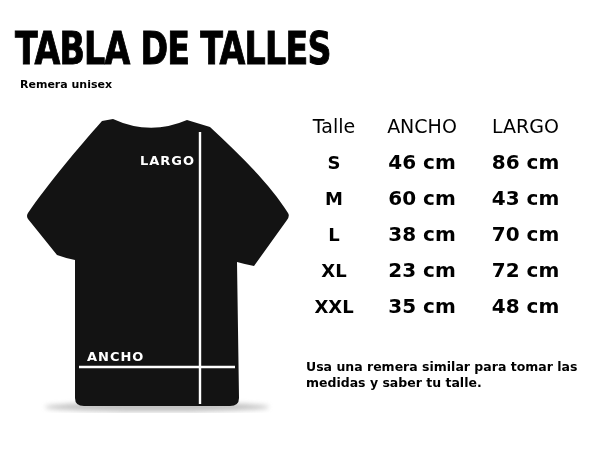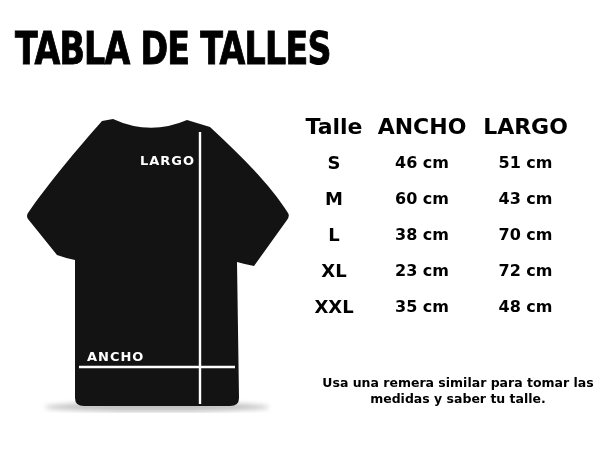--- a/index.html
+++ b/index.html
@@ -1,20 +1,20 @@
 <!DOCTYPE html>
 <html><head>
 <meta charset="utf-8">
 <style>
   html,body{margin:0;padding:0;}
   body{
     width:600px;height:450px;background:#ffffff;overflow:hidden;position:relative;
     font-family:"DejaVu Sans","Liberation Sans",sans-serif;color:#000;
   }
-  .canvas{position:absolute;inset:0;width:600px;height:450px;background:#fff;text-align:center;}
+  .canvas{position:absolute;inset:0;width:600px;height:450px;background:#fff;}
 
   
   .page-title{
     position:absolute;left:15px;top:26px;margin:0;
     font-size:45px;line-height:1;font-weight:bold;letter-spacing:-1px;
     transform:scaleX(0.74);transform-origin:0 0;white-space:nowrap;
     -webkit-text-stroke:1px #000;
   }
   .page-subtitle{
     position:absolute;left:20px;top:78px;font-size:11px;font-weight:bold;
@@ -27,36 +27,37 @@
     font-weight:bold;font-size:13px;letter-spacing:1px;fill:#ffffff;
   }
 
   
   .size-table{
     position:absolute;left:295px;top:108px;width:285px;
     display:grid;grid-template-columns:78px 98px 109px;grid-auto-rows:36px;
     align-items:center;justify-items:center;
   }
   .size-table .row{display:contents;}
-  .col-header{font-size:22px;font-weight:bold;white-space:nowrap;}
+  .col-header{font-size:19px;font-weight:normal;white-space:nowrap;}
   .size-cell{font-size:18px;font-weight:bold;}
-  .value-cell{font-size:16px;font-weight:bold;white-space:nowrap;}
+  .value-cell{font-size:20px;font-weight:bold;white-space:nowrap;}
 
   
   .note{
-    position:absolute;left:306px;top:359px;width:272px;margin:16px;
+    position:absolute;left:306px;top:359px;width:272px;margin:0;
     font-size:12.5px;font-weight:bold;line-height:1.26;
   }
 </style>
 </head>
 <body>
 
 <div class="canvas">
 
   <h1 class="page-title">TABLA DE TALLES</h1>
+  <div class="page-subtitle">Remera unisex</div>
 
   <svg class="shirt-svg" viewBox="0 0 275 305">
     <defs>
       <filter id="soft" x="-30%" y="-200%" width="160%" height="500%">
         <feGaussianBlur stdDeviation="2.5"></feGaussianBlur>
       </filter>
     </defs>
 
     <ellipse cx="139" cy="299" rx="112" ry="4.5" fill="#8a8a8a" opacity="0.55" filter="url(#soft)"></ellipse>
 
@@ -88,21 +89,21 @@
   <div class="size-table">
     <div class="row">
       <div class="col-header">Talle</div>
       <div class="col-header">ANCHO</div>
       <div class="col-header">LARGO</div>
     </div>
 
     <div class="row">
       <div class="size-cell">S</div>
       <div class="value-cell">46 cm</div>
-      <div class="value-cell">51 cm</div>
+      <div class="value-cell">86 cm</div>
     </div>
     <div class="row">
       <div class="size-cell">M</div>
       <div class="value-cell">60 cm</div>
       <div class="value-cell">43 cm</div>
     </div>
     <div class="row">
       <div class="size-cell">L</div>
       <div class="value-cell">38 cm</div>
       <div class="value-cell">70 cm</div>

